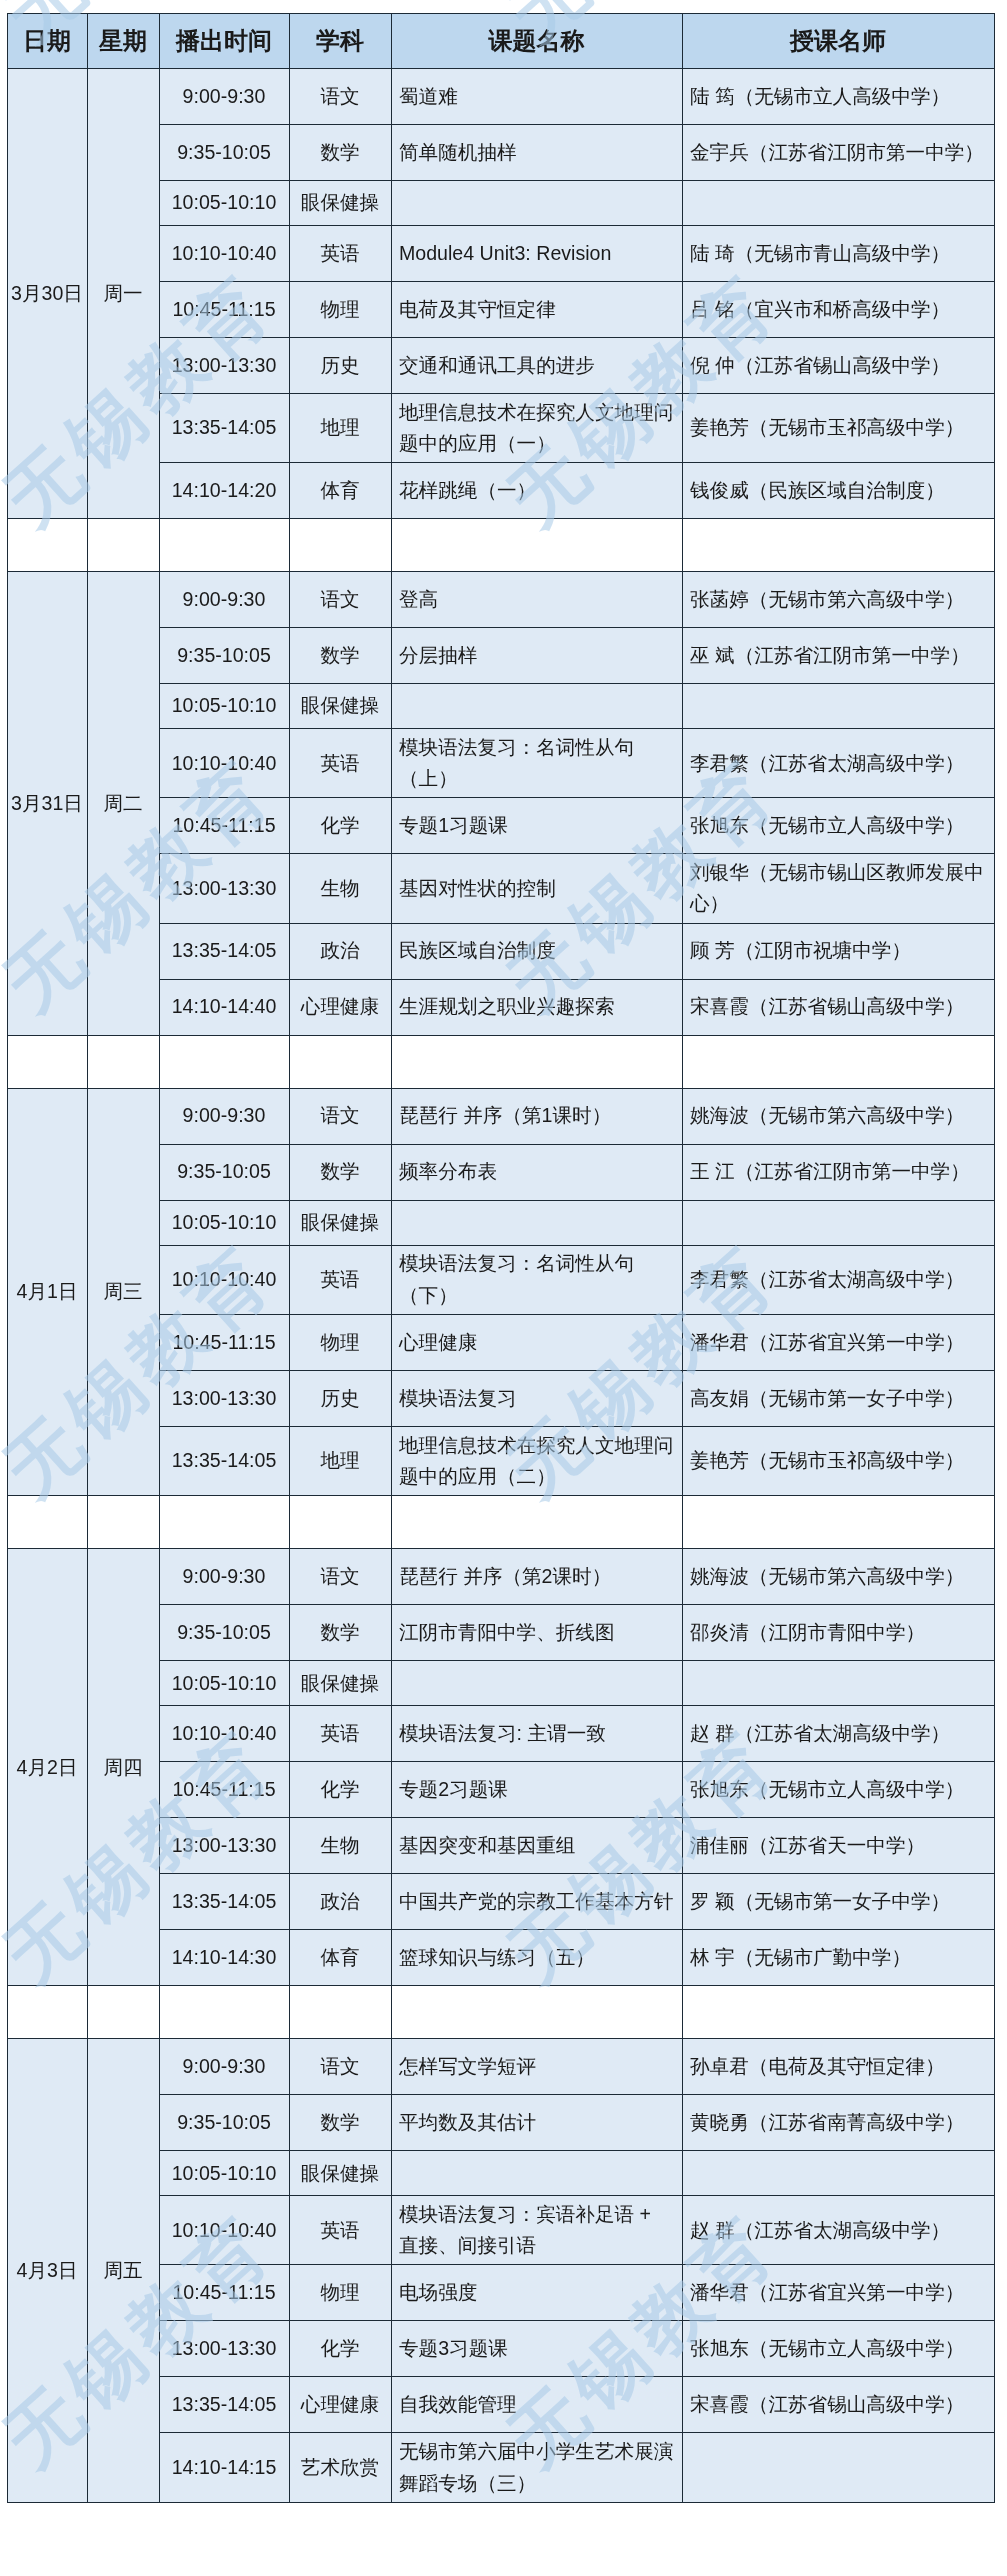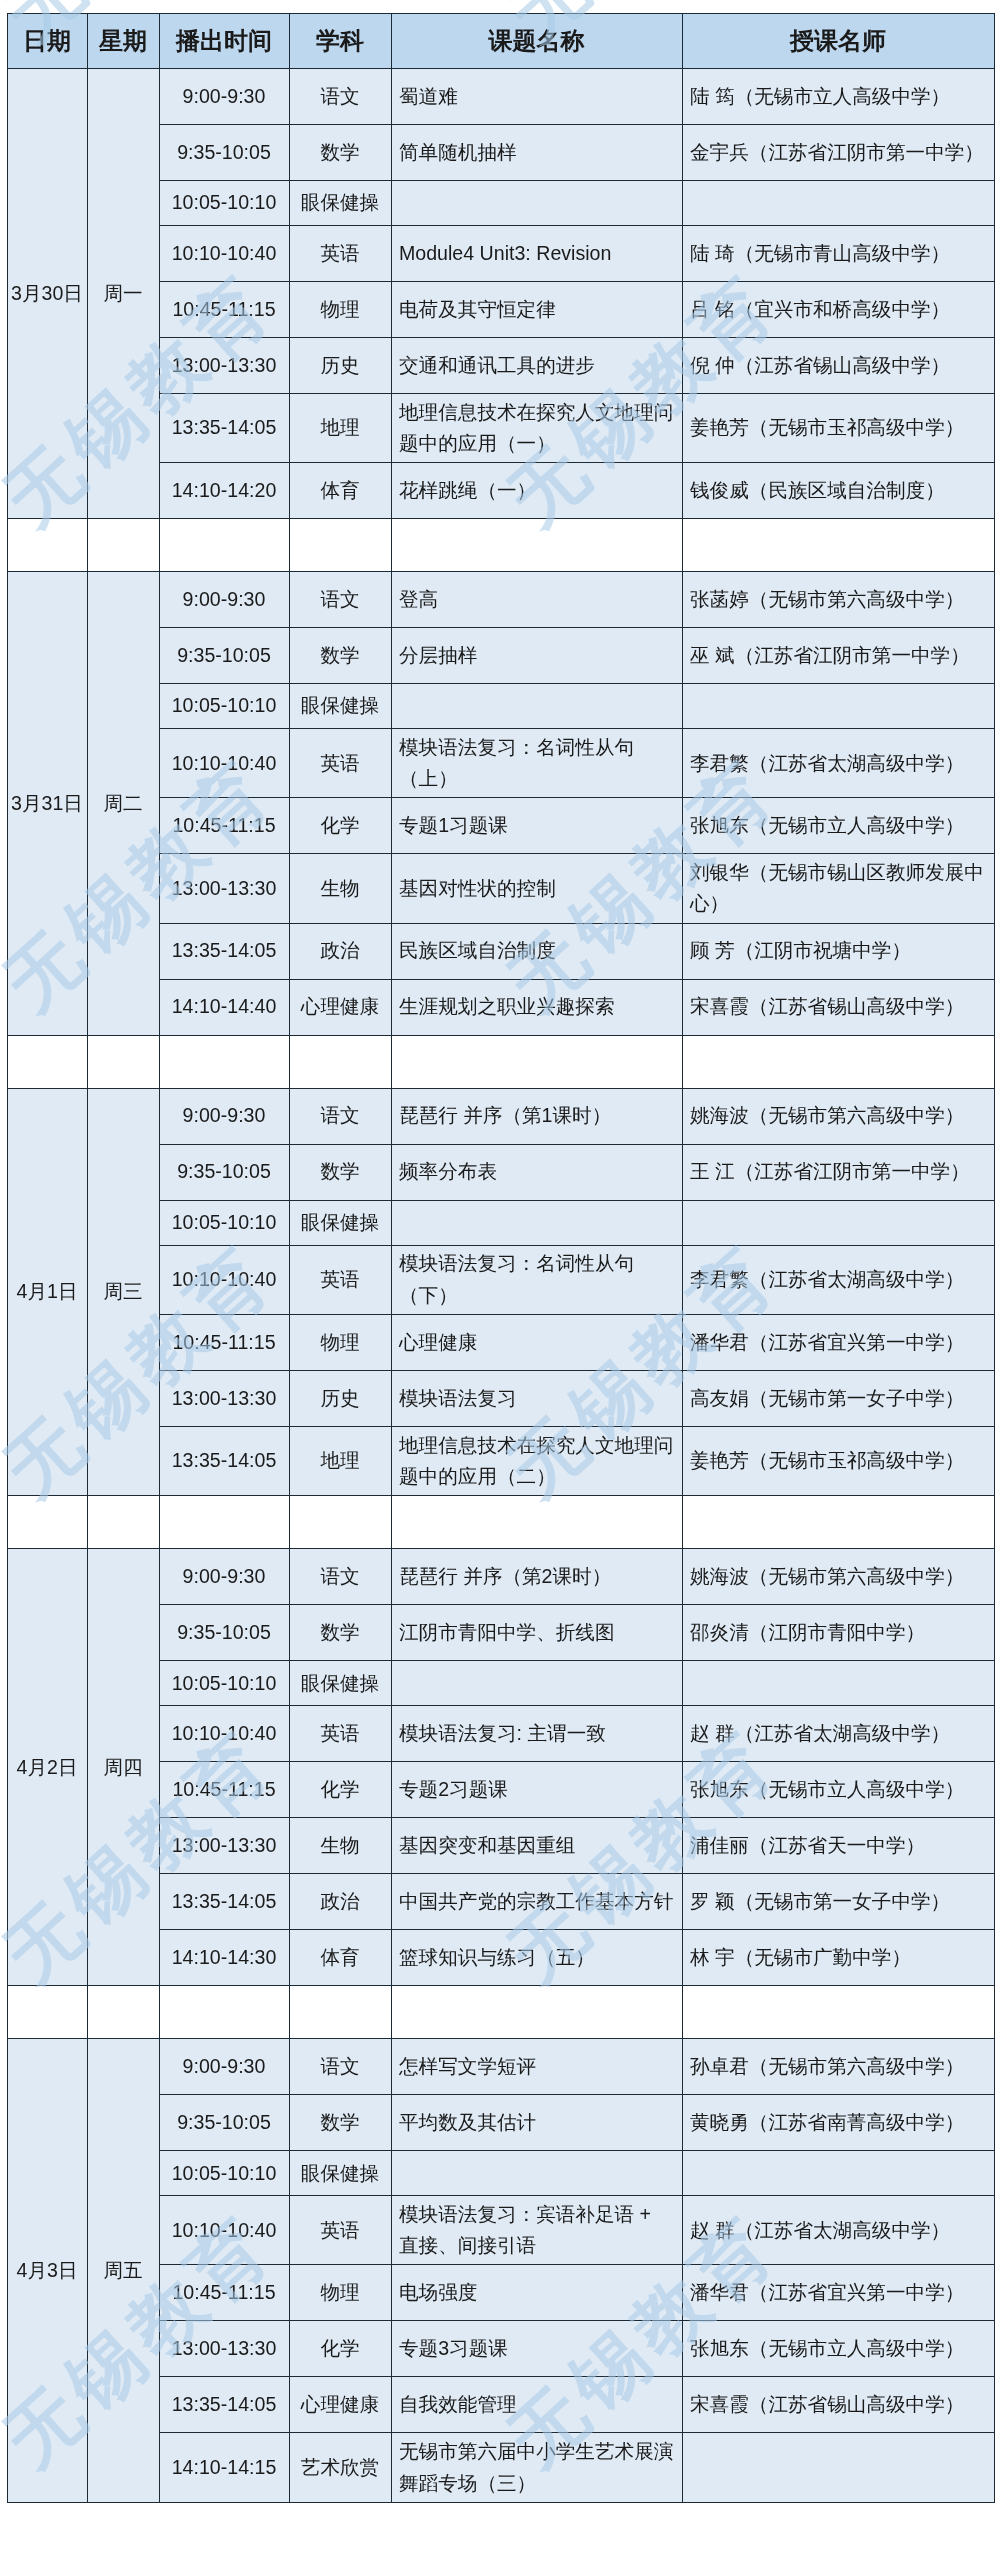--- a/index.html
+++ b/index.html
@@ -287,21 +287,21 @@
           <td></td>
           <td></td>
           <td></td>
         </tr>
         <tr class="row">
           <td class="c" rowspan="8">4月3日</td>
           <td class="c" rowspan="8">周五</td>
           <td class="c">9:00-9:30</td>
           <td class="c">语文</td>
           <td>怎样写文学短评</td>
-          <td>孙卓君（无锡市第六高级中学）</td>
+          <td>孙卓君（电荷及其守恒定律）</td>
         </tr>
         <tr class="row">
           <td class="c">9:35-10:05</td>
           <td class="c">数学</td>
           <td>平均数及其估计</td>
           <td>黄晓勇（江苏省南菁高级中学）</td>
         </tr>
         <tr class="row row-short">
           <td class="c">10:05-10:10</td>
           <td class="c">眼保健操</td>

